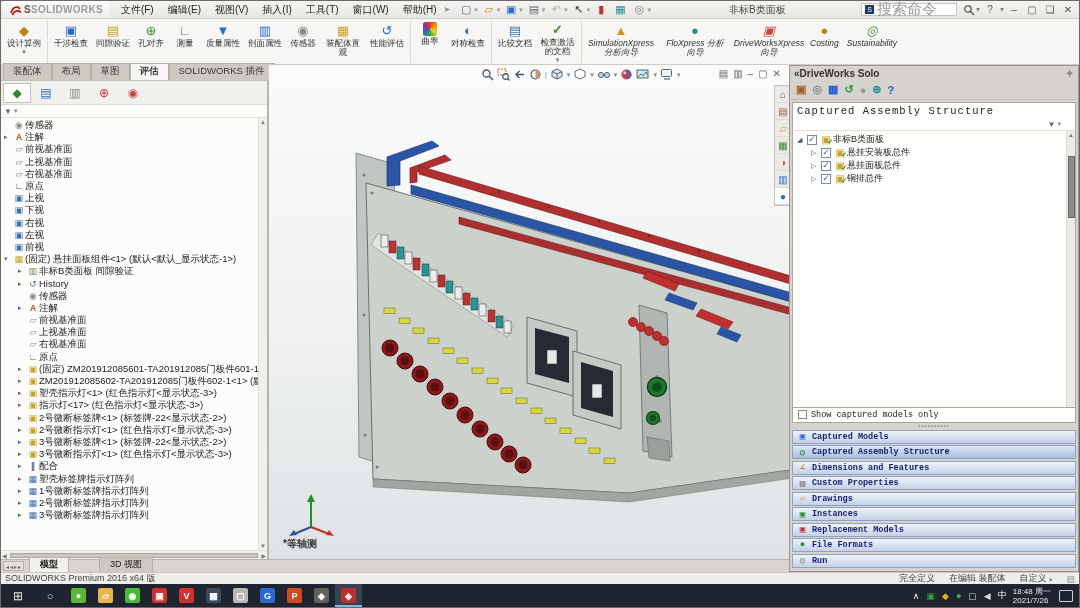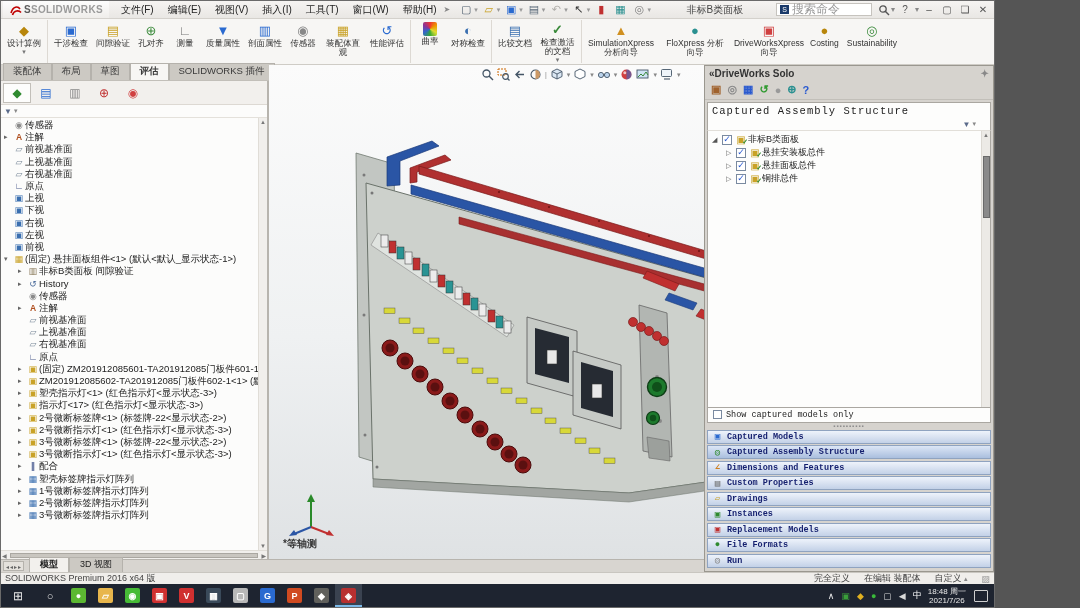--- a/index.html
+++ b/index.html
@@ -1,43 +1,43 @@
 <!DOCTYPE html>
 <html><head>
 <meta charset="utf-8">
 <style>
   html,body{margin:0;padding:0;background:#555;}
   *{box-sizing:border-box;}
-  #window{position:relative;width:995px;height:608px;background:#eceae8;overflow:hidden;
+  #window{position:relative;width:1080px;height:608px;background:#eceae8;overflow:hidden;
     font-family:"Liberation Sans",sans-serif;color:#222;border:1px solid #6a6a6a;}
 
   
   .titlebar{position:absolute;top:0;left:0;right:0;height:18px;display:flex;align-items:center;
     background:linear-gradient(#f6f4f2,#e9e7e4);border-bottom:1px solid #d4d1cc;font-size:10px;padding:0 2px;}
   .logo{display:flex;align-items:center;gap:2px;padding:0 6px;background:linear-gradient(#fdfdfd,#efedea);height:100%;}
   .logo b{color:#5a5a5a;font-size:10px;letter-spacing:.3px;}
   .logo b span{color:#9a9a9a;font-weight:bold;}
   .menu{display:flex;gap:2px;margin-left:6px;}
   .menu span{padding:1px 6px;cursor:default;}
   .pin,.caret{color:#888;font-size:8px;margin:0 1px;}
   .qa{display:flex;align-items:center;margin-left:8px;gap:1px;}
   .qa .qi{display:inline-flex;align-items:center;justify-content:center;width:14px;height:14px;font-size:11px;color:var(--c);}
   .qa .qc{font-size:7px;color:#999;margin-right:3px;}
   .wtitle{margin:0 auto;color:#444;}
   .search{display:flex;align-items:center;gap:3px;background:#fff;border:1px solid #c6c3be;height:13px;width:96px;padding:0 3px;margin-right:6px;}
   .search .sico{width:9px;height:9px;background:#1a3a6a;color:#fff;font-size:7px;display:inline-flex;align-items:center;justify-content:center;}
-  .search .ph{color:#9a9a9a;font-size:12px;white-space:nowrap;}
+  .search .ph{color:#9a9a9a;font-size:15px;white-space:nowrap;}
   .tbtn{width:18px;text-align:center;color:#555;font-size:10px;}
 
   
   .cmdbar{position:absolute;top:18px;left:0;right:0;height:46px;background:#f7f6f4;border-bottom:1px solid #cfccc6;
     display:flex;align-items:stretch;padding:1px 2px;}
   .tb-item{display:flex;flex-direction:column;align-items:center;justify-content:flex-start;padding:2px 4px 0;
     max-width:46px;min-width:34px;font-size:8.5px;line-height:9px;text-align:center;color:#333;}
-  .tb-item.wide{max-width:74px;}
+  .tb-item.wide{max-width:74px;font-style:italic;}
   .tb-item.sep{border-right:1px solid #ddd9d3;margin-right:2px;padding-right:6px;}
   .tb-ic{height:16px;display:flex;align-items:center;justify-content:center;margin-bottom:1px;}
   .tb-ic::before{font-size:13px;}
   .tb-study::before{content:"◆";color:#b8860b;} .tb-interf::before{content:"▣";color:#2a6ad0;}
   .tb-clear::before{content:"▤";color:#c9a227;} .tb-hole::before{content:"⊕";color:#3a8a3a;}
   .tb-measure::before{content:"∟";color:#777;}  .tb-mass::before{content:"▼";color:#2a6ad0;}
   .tb-sect::before{content:"▥";color:#2a6ad0;}  .tb-sensor::before{content:"◉";color:#888;}
   .tb-vis::before{content:"▦";color:#c9a227;}   .tb-perf::before{content:"↺";color:#2a6ad0;}
   .tb-curv{width:14px;height:14px;border-radius:2px;background:conic-gradient(#e33,#e90,#dd3,#3a3,#36c,#839,#e33);}
   .tb-sym::before{content:"◐";color:#3a6fb0;}   .tb-comp::before{content:"▤";color:#3a6fb0;}
@@ -146,21 +146,21 @@
   
   .taskbar{position:absolute;left:0;right:0;bottom:0;height:23px;background:#1e2430;display:flex;align-items:center;color:#e8e8e8;}
   .tstart{width:34px;text-align:center;font-size:12px;}
   .tsearch{width:30px;text-align:center;font-size:11px;color:#ddd;}
   .tapps{display:flex;align-items:center;}
   .tapp{width:27px;height:23px;display:flex;align-items:center;justify-content:center;}
   .tapp.active{background:#3a4250;box-shadow:inset 0 -2px 0 #7ab8e8;}
   .tapp i{font-style:normal;width:15px;height:15px;border-radius:2px;background:var(--c);color:#fff;font-size:9px;display:flex;align-items:center;justify-content:center;font-weight:bold;}
   .tray{margin-left:auto;display:flex;align-items:center;gap:7px;padding-right:6px;font-size:9px;}
   .tray .ti{color:var(--c);font-size:9px;}
-  .clock{text-align:center;font-size:8px;line-height:9px;}
+  .clock{text-align:left;font-size:8px;line-height:9px;}
   .notif{width:14px;height:12px;border:1px solid #cfcfcf;border-radius:1px;}
 </style>
 </head>
 <body>
 
 <div id="window">
 
   <div class="titlebar">
     <div class="logo">
       <svg width="13" height="12">
@@ -892,21 +892,21 @@
     <div class="viewlabel">*等轴测</div>
   </div>
 
   <div class="modelstrip">
     <div class="mscroll">
         <span>◂</span>
         <span>◂</span>
         <span>▸</span>
         <span>▸</span>
       </div>
-    <div style="display:flex;align-items:flex-end;">
+    <div style="display:flex;align-items:flex-end;gap:30px;">
 
         <div class="mtab active">模型</div>
 
         <div class="mtab">3D 视图</div>
       </div>
   </div>
 
   <div class="dwpane">
     <div class="dwtitle">
       <span>«</span>

